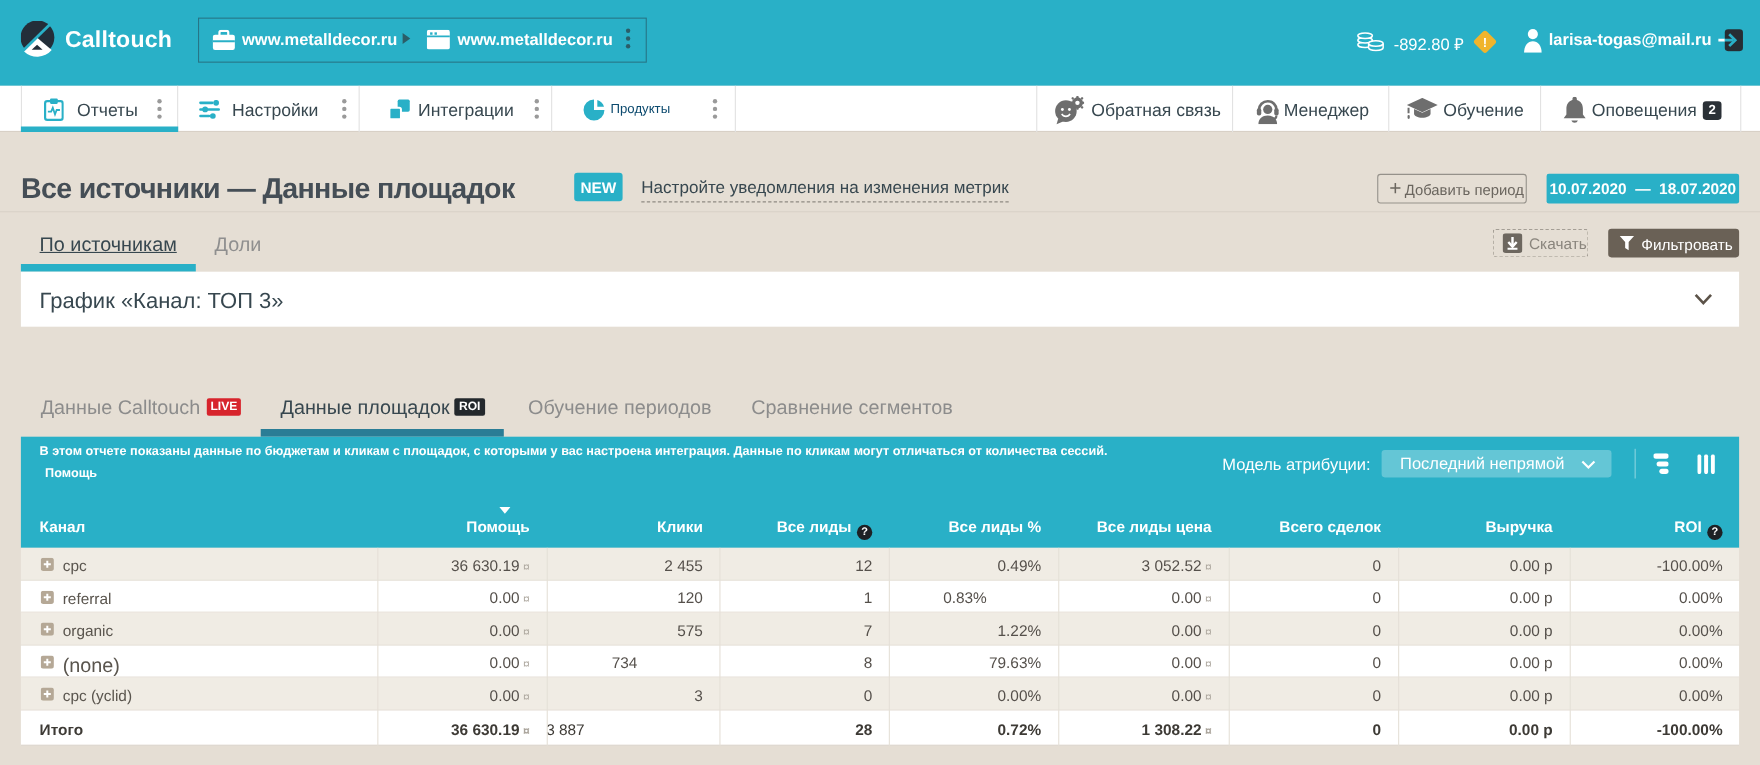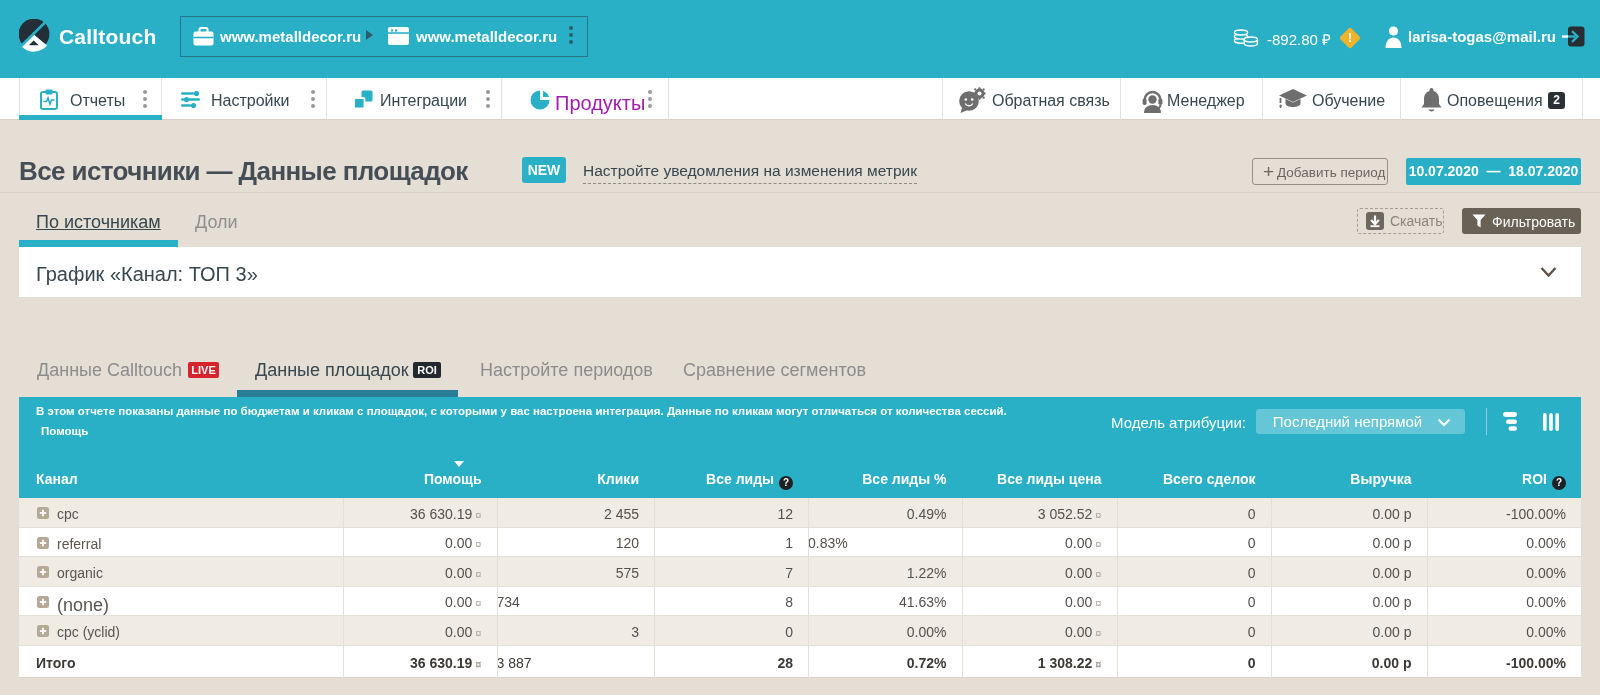--- a/index.html
+++ b/index.html
@@ -93,21 +93,21 @@
 <div class="ab" style="left:211px;top:92px;font-size:16px;color:#37474f;">Настройки</div>
 <svg class="ab" style="left:353px;top:90px;" width="20" height="20" viewBox="0 0 20 20">
 <rect x="8.5" y="0.5" width="11" height="11" rx="1.5" fill="#29b0c7"></rect>
 <rect x="1" y="8" width="10.5" height="10.5" rx="1.5" fill="#29b0c7" stroke="#fff" stroke-width="1.8"></rect>
 </svg>
 <div class="ab" style="left:380px;top:92px;font-size:16px;color:#37474f;">Интеграции</div>
 <svg class="ab" style="left:530px;top:90px;" width="20" height="20" viewBox="0 0 20 20">
 <path d="M10 10 V0.5 A9.5 9.5 0 1 0 19.5 10 Z" fill="#29b0c7"></path>
 <path d="M13 7 V0.9 A9.3 9.3 0 0 1 19.1 7 Z" fill="#29b0c7"></path>
 </svg>
-<div class="ab" style="left:555px;top:92px;font-size:20px;color:#a21caf;">Продукты</div>
+<div class="ab" style="left:555px;top:92px;font-size:12px;color:#0c4a6e;">Продукты</div>
 <div class="ab" style="left:143px;top:90px;width:4px;height:4px;border-radius:50%;background:#9a9a9a;"></div>
 <div class="ab" style="left:143px;top:97px;width:4px;height:4px;border-radius:50%;background:#9a9a9a;"></div>
 <div class="ab" style="left:143px;top:104px;width:4px;height:4px;border-radius:50%;background:#9a9a9a;"></div>
 <div class="ab" style="left:311px;top:90px;width:4px;height:4px;border-radius:50%;background:#9a9a9a;"></div>
 <div class="ab" style="left:311px;top:97px;width:4px;height:4px;border-radius:50%;background:#9a9a9a;"></div>
 <div class="ab" style="left:311px;top:104px;width:4px;height:4px;border-radius:50%;background:#9a9a9a;"></div>
 <div class="ab" style="left:486px;top:90px;width:4px;height:4px;border-radius:50%;background:#9a9a9a;"></div>
 <div class="ab" style="left:486px;top:97px;width:4px;height:4px;border-radius:50%;background:#9a9a9a;"></div>
 <div class="ab" style="left:486px;top:104px;width:4px;height:4px;border-radius:50%;background:#9a9a9a;"></div>
 <div class="ab" style="left:648px;top:90px;width:4px;height:4px;border-radius:50%;background:#9a9a9a;"></div>
@@ -181,21 +181,21 @@
 <div class="ab" style="left:1492px;top:214px;font-size:14px;color:#fff;">Фильтровать</div>
 <div class="ab" style="left:19px;top:247px;width:1562px;height:50px;background:#fff;"></div>
 <div class="ab" style="left:36px;top:263px;font-size:20px;color:#37474f;">График «Канал: ТОП 3»</div>
 <svg class="ab" style="left:1540px;top:266px;" width="17" height="12" viewBox="0 0 17 12">
 <path d="M1.5 2 L8.5 9.5 L15.5 2" fill="none" stroke="#5c5349" stroke-width="2.4"></path>
 </svg>
 <div class="ab" style="left:37px;top:360px;font-size:18px;color:#8c8c8c;">Данные Calltouch</div>
 <div class="ab" style="left:188px;top:362px;width:31px;height:16px;background:#d7242c;border-radius:2px;color:#fff;font-size:11px;font-weight:700;text-align:center;line-height:16px;">LIVE</div>
 <div class="ab" style="left:255px;top:360px;font-size:18px;color:#37474f;">Данные площадок</div>
 <div class="ab" style="left:413px;top:362px;width:28px;height:16px;background:#23282c;border-radius:2px;color:#fff;font-size:11px;font-weight:700;text-align:center;line-height:16px;">ROI</div>
-<div class="ab" style="left:480px;top:360px;font-size:18px;color:#8c8c8c;">Настройте периодов</div>
+<div class="ab" style="left:480px;top:360px;font-size:18px;color:#8c8c8c;">Обучение периодов</div>
 <div class="ab" style="left:683px;top:360px;font-size:18px;color:#8c8c8c;">Сравнение сегментов</div>
 <div class="ab" style="left:237px;top:390px;width:221px;height:7px;background:#2a7d96;"></div>
 <div class="ab" style="left:19px;top:397px;width:1562px;height:101px;background:#29b0c7;"></div>
 <div class="ab" style="left:36px;top:405px;font-size:11.5px;font-weight:700;color:#fff;">В этом отчете показаны данные по бюджетам и кликам с площадок, с которыми у вас настроена интеграция. Данные по кликам могут отличаться от количества сессий.</div>
 <div class="ab" style="left:41px;top:425px;font-size:11.5px;font-weight:700;color:#fff;">Помощь</div>
 <div class="ab" style="left:1050px;top:414px;width:196px;text-align:right;font-size:15px;color:#fff;">Модель атрибуции:</div>
 <div class="ab" style="left:1256px;top:409px;width:209px;height:25px;background:rgba(255,255,255,0.28);border-radius:3px;color:#fff;font-size:15px;text-align:center;line-height:25px;padding-right:26px;">Последний непрямой</div>
 <svg class="ab" style="left:1437px;top:418px;" width="14" height="9" viewBox="0 0 14 9">
 <path d="M1.5 1.5 L7 7 L12.5 1.5" fill="none" stroke="#fff" stroke-width="2"></path>
 </svg>
@@ -242,21 +242,21 @@
 <div class="ab" style="left:19px;top:527.6px;width:1562px;height:29.6px;background:#ffffff;border-bottom:1px solid #e5e0d7;"></div>
 <svg class="ab" style="left:37px;top:536.6px;" width="12" height="12" viewBox="0 0 12 12">
 <rect width="12" height="12" rx="2.5" fill="#b5a896"></rect>
 <line x1="6" y1="2.8" x2="6" y2="9.2" stroke="#fff" stroke-width="1.8"></line>
 <line x1="2.8" y1="6" x2="9.2" y2="6" stroke="#fff" stroke-width="1.8"></line>
 </svg>
 <div class="ab" style="left:57px;top:535.6px;font-size:14px;color:#5a554e;">referral</div>
 <div class="ab" style="left:342.5px;top:535px;width:139.0px;text-align:right;font-size:14px;color:#55504b;">0.00<span style="color:#aaa49b;font-size:11px;">&nbsp;¤</span></div>
 <div class="ab" style="left:496.5px;top:535px;width:142.5px;text-align:right;font-size:14px;color:#55504b;">120</div>
 <div class="ab" style="left:654.0px;top:535px;width:139.0px;text-align:right;font-size:14px;color:#55504b;">1</div>
-<div class="ab" style="left:808.0px;top:535px;width:138.5px;text-align:left;font-size:14px;color:#55504b;">0.83%</div>
+<div class="ab" style="left:808.0px;top:535px;width:138.5px;text-align:center;font-size:14px;color:#55504b;">0.83%</div>
 <div class="ab" style="left:961.5px;top:535px;width:140.0px;text-align:right;font-size:14px;color:#55504b;">0.00<span style="color:#aaa49b;font-size:11px;">&nbsp;¤</span></div>
 <div class="ab" style="left:1116.5px;top:535px;width:139.0px;text-align:right;font-size:14px;color:#55504b;">0</div>
 <div class="ab" style="left:1270.5px;top:535px;width:141.0px;text-align:right;font-size:14px;color:#55504b;">0.00<span>&nbsp;р</span></div>
 <div class="ab" style="left:1426.5px;top:535px;width:139.5px;text-align:right;font-size:14px;color:#55504b;">0.00%</div>
 <div class="ab" style="left:19px;top:557.2px;width:1562px;height:29.6px;background:#f0ece4;border-bottom:1px solid #e5e0d7;"></div>
 <svg class="ab" style="left:37px;top:566.2px;" width="12" height="12" viewBox="0 0 12 12">
 <rect width="12" height="12" rx="2.5" fill="#b5a896"></rect>
 <line x1="6" y1="2.8" x2="6" y2="9.2" stroke="#fff" stroke-width="1.8"></line>
 <line x1="2.8" y1="6" x2="9.2" y2="6" stroke="#fff" stroke-width="1.8"></line>
 </svg>
@@ -270,23 +270,23 @@
 <div class="ab" style="left:1270.5px;top:565px;width:141.0px;text-align:right;font-size:14px;color:#55504b;">0.00<span>&nbsp;р</span></div>
 <div class="ab" style="left:1426.5px;top:565px;width:139.5px;text-align:right;font-size:14px;color:#55504b;">0.00%</div>
 <div class="ab" style="left:19px;top:586.8px;width:1562px;height:29.6px;background:#ffffff;border-bottom:1px solid #e5e0d7;"></div>
 <svg class="ab" style="left:37px;top:595.8px;" width="12" height="12" viewBox="0 0 12 12">
 <rect width="12" height="12" rx="2.5" fill="#b5a896"></rect>
 <line x1="6" y1="2.8" x2="6" y2="9.2" stroke="#fff" stroke-width="1.8"></line>
 <line x1="2.8" y1="6" x2="9.2" y2="6" stroke="#fff" stroke-width="1.8"></line>
 </svg>
 <div class="ab" style="left:57px;top:594.8px;font-size:18px;color:#5a554e;">(none)</div>
 <div class="ab" style="left:342.5px;top:594px;width:139.0px;text-align:right;font-size:14px;color:#55504b;">0.00<span style="color:#aaa49b;font-size:11px;">&nbsp;¤</span></div>
-<div class="ab" style="left:496.5px;top:594px;width:142.5px;text-align:left;font-size:14px;color:#55504b;">734</div>
+<div class="ab" style="left:496.5px;top:594px;width:142.5px;text-align:center;font-size:14px;color:#55504b;">734</div>
 <div class="ab" style="left:654.0px;top:594px;width:139.0px;text-align:right;font-size:14px;color:#55504b;">8</div>
-<div class="ab" style="left:808.0px;top:594px;width:138.5px;text-align:right;font-size:14px;color:#55504b;">41.63%</div>
+<div class="ab" style="left:808.0px;top:594px;width:138.5px;text-align:right;font-size:14px;color:#55504b;">79.63%</div>
 <div class="ab" style="left:961.5px;top:594px;width:140.0px;text-align:right;font-size:14px;color:#55504b;">0.00<span style="color:#aaa49b;font-size:11px;">&nbsp;¤</span></div>
 <div class="ab" style="left:1116.5px;top:594px;width:139.0px;text-align:right;font-size:14px;color:#55504b;">0</div>
 <div class="ab" style="left:1270.5px;top:594px;width:141.0px;text-align:right;font-size:14px;color:#55504b;">0.00<span>&nbsp;р</span></div>
 <div class="ab" style="left:1426.5px;top:594px;width:139.5px;text-align:right;font-size:14px;color:#55504b;">0.00%</div>
 <div class="ab" style="left:19px;top:616.4px;width:1562px;height:29.6px;background:#f0ece4;border-bottom:1px solid #e5e0d7;"></div>
 <svg class="ab" style="left:37px;top:625.4px;" width="12" height="12" viewBox="0 0 12 12">
 <rect width="12" height="12" rx="2.5" fill="#b5a896"></rect>
 <line x1="6" y1="2.8" x2="6" y2="9.2" stroke="#fff" stroke-width="1.8"></line>
 <line x1="2.8" y1="6" x2="9.2" y2="6" stroke="#fff" stroke-width="1.8"></line>
 </svg>

